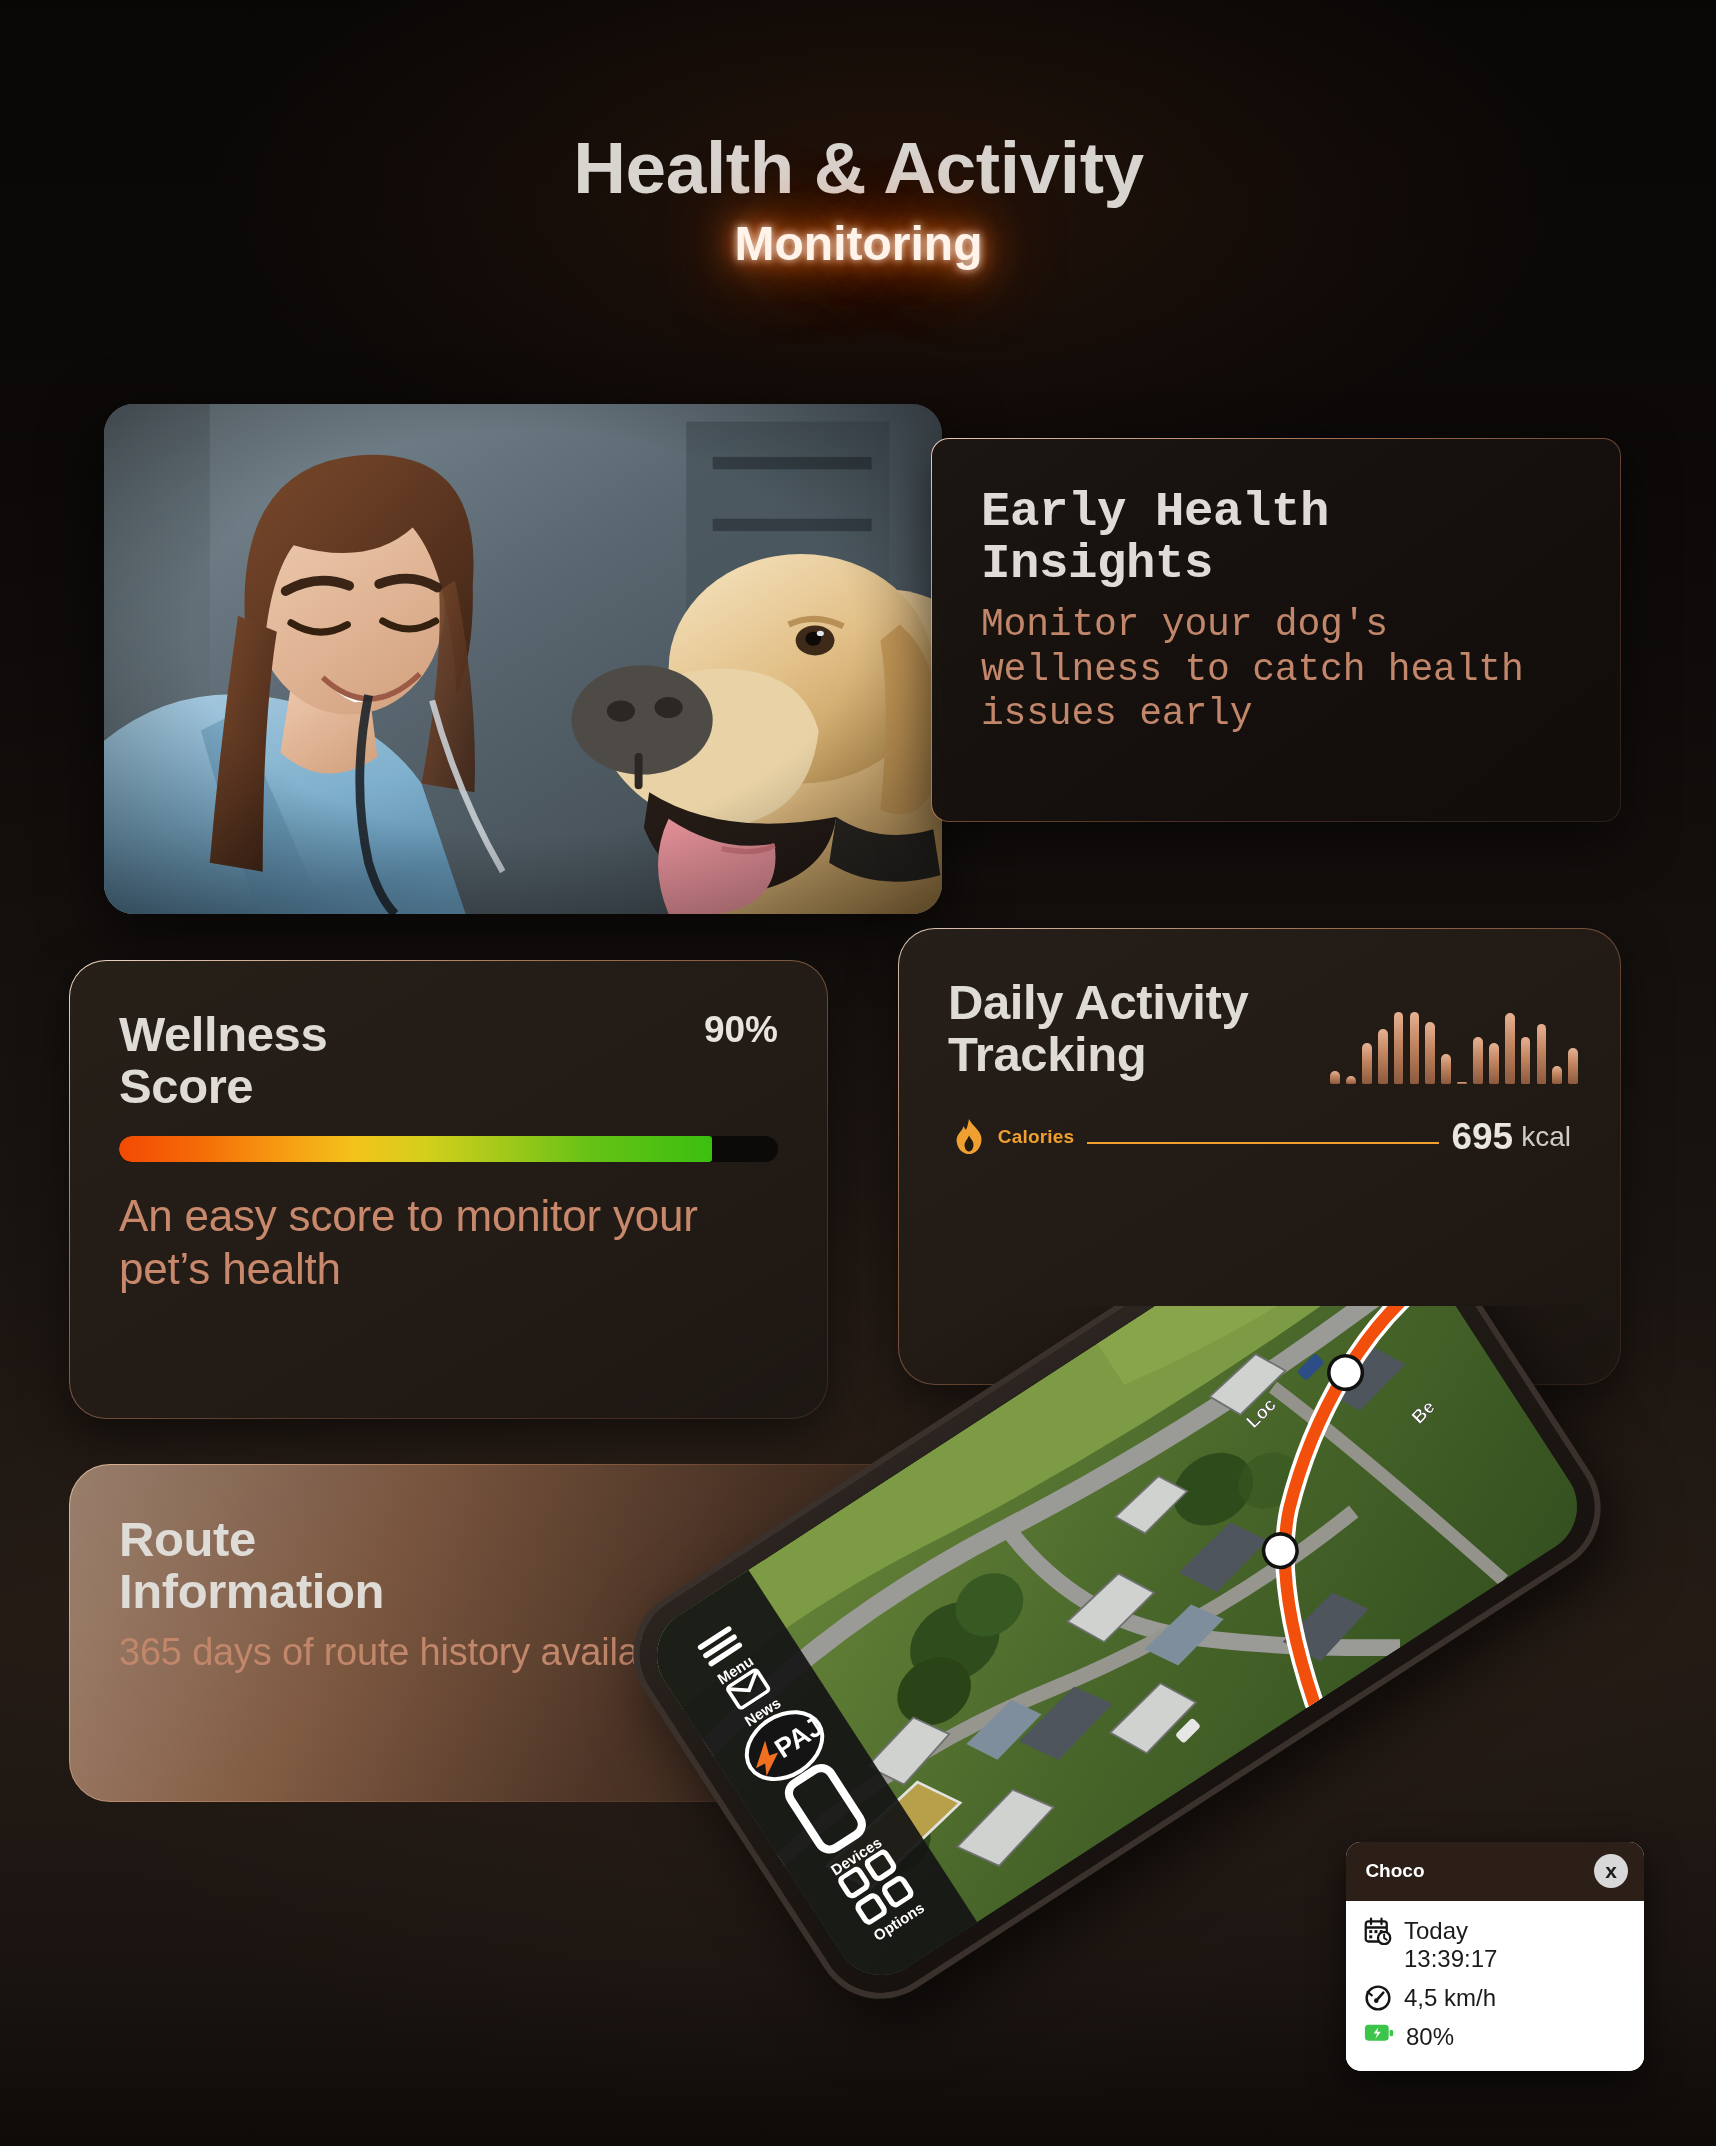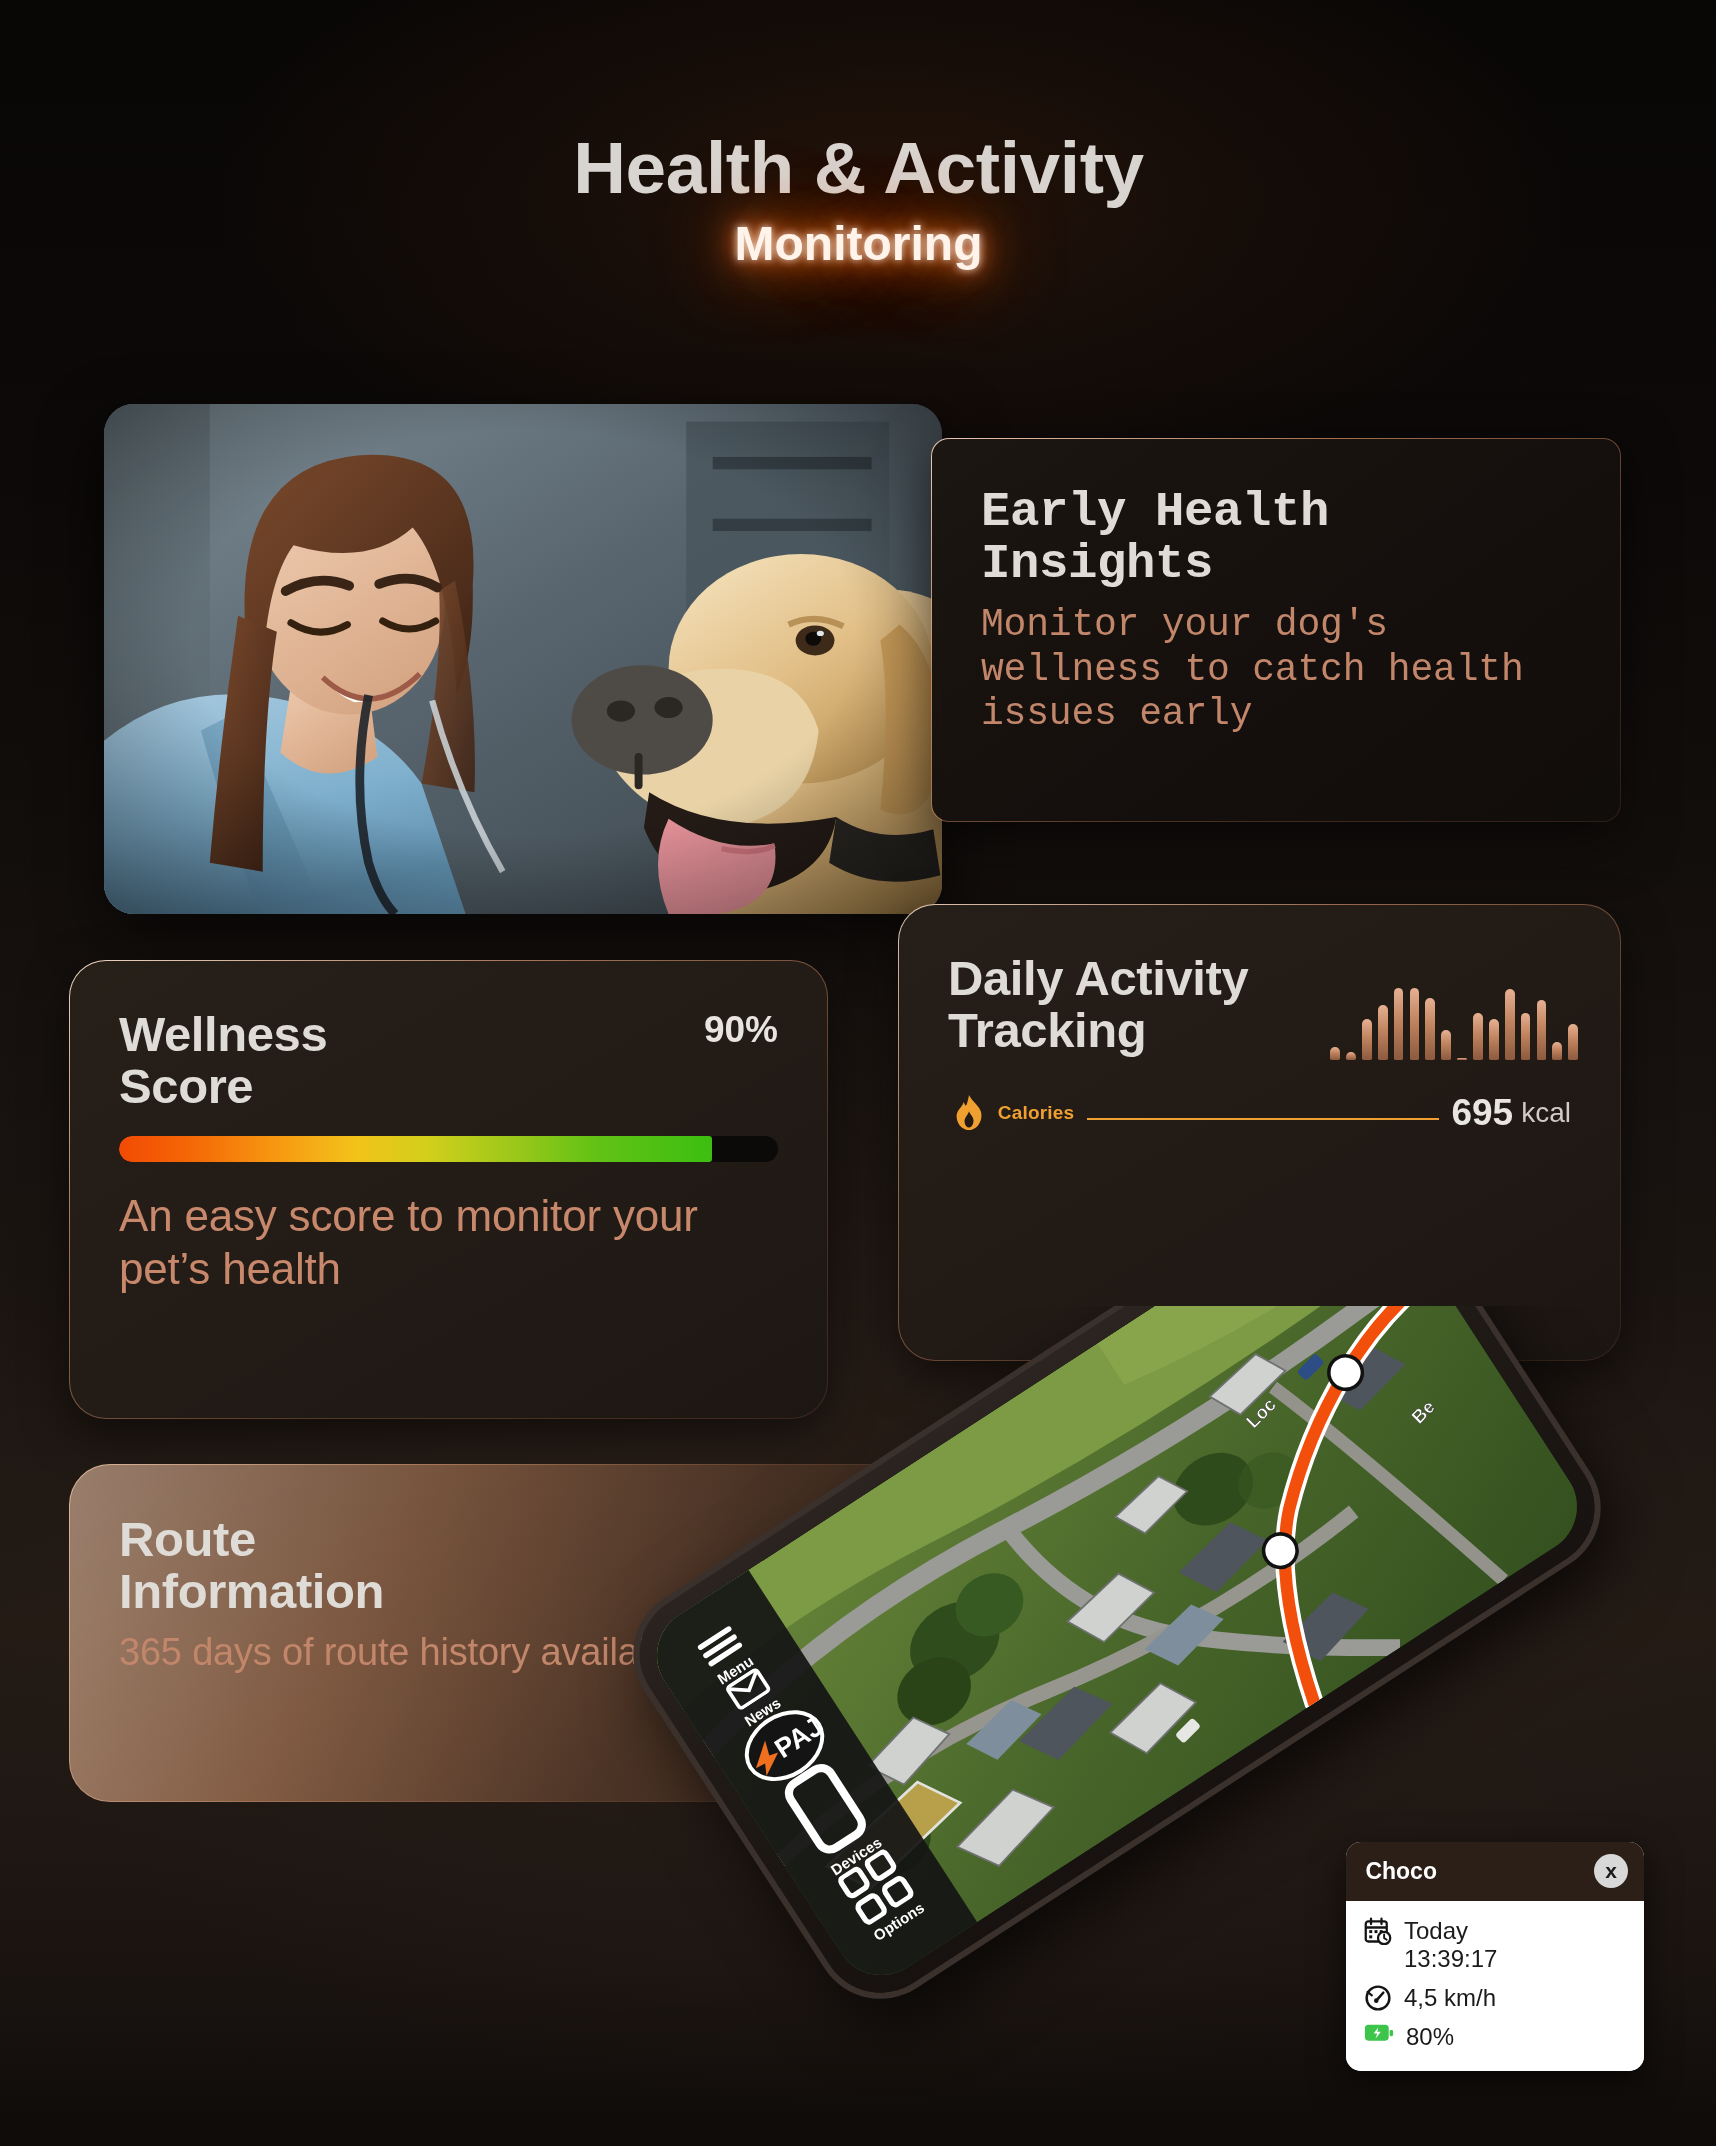--- a/index.html
+++ b/index.html
@@ -127,21 +127,21 @@
       #f24a04 0%, #f56a06 13%, #f79a12 27%, #f3c31a 40%,
       #d2cf1b 52%, #9ec81a 66%, #63c215 80%, #3cbf10 100%);
   }
   .wellness-desc {
     font-size: 44px; color: #c8886c; line-height: 1.2;
     margin-top: 28px; letter-spacing: -0.2px;
   }
 
   
   #card-activity {
-    left: 898px; top: 904px;
+    left: 898px; top: 928px;
     width: 723px; height: 457px;
     border-radius: 37px;
     background:
       linear-gradient(150deg, #261f19 0%, #211a15 55%, #1c1612 100%) padding-box,
       linear-gradient(150deg, rgba(248,220,200,0.9) 0%, rgba(200,138,98,0.72) 30%,
                       rgba(130,85,60,0.48) 66%, rgba(92,60,42,0.32) 100%) border-box;
     box-shadow: 0 16px 46px rgba(0,0,0,0.5);
   }
   .activity-head { position: relative; }
   .bars-wrap {
@@ -251,21 +251,21 @@
     border-radius: 15px;
     overflow: hidden;
     box-shadow: 0 12.4px 35px rgba(0,0,0,0.6);
     background: #fff;
   }
   .popup-head {
     background: #2b1f18;
     display: flex; align-items: center; justify-content: space-between;
     padding: 12.4px 16px 12.4px 19.4px;
   }
-  .popup-title { font-size: 23px; font-weight: bold; color: #fff; }
+  .popup-title { font-size: 19px; font-weight: bold; color: #fff; }
   .popup-close {
     width: 34px; height: 34px; border-radius: 50%;
     background: #d8d8d8;
     display: flex; align-items: center; justify-content: center;
     font-size: 21px; font-weight: bold; color: #1b1b1b;
   }
   .popup-body { padding: 16px 17.6px 19.4px 17.6px; background: #fff; }
   .popup-row {
     display: flex; align-items: flex-start; gap: 12.4px;
     margin-bottom: 11.5px;

